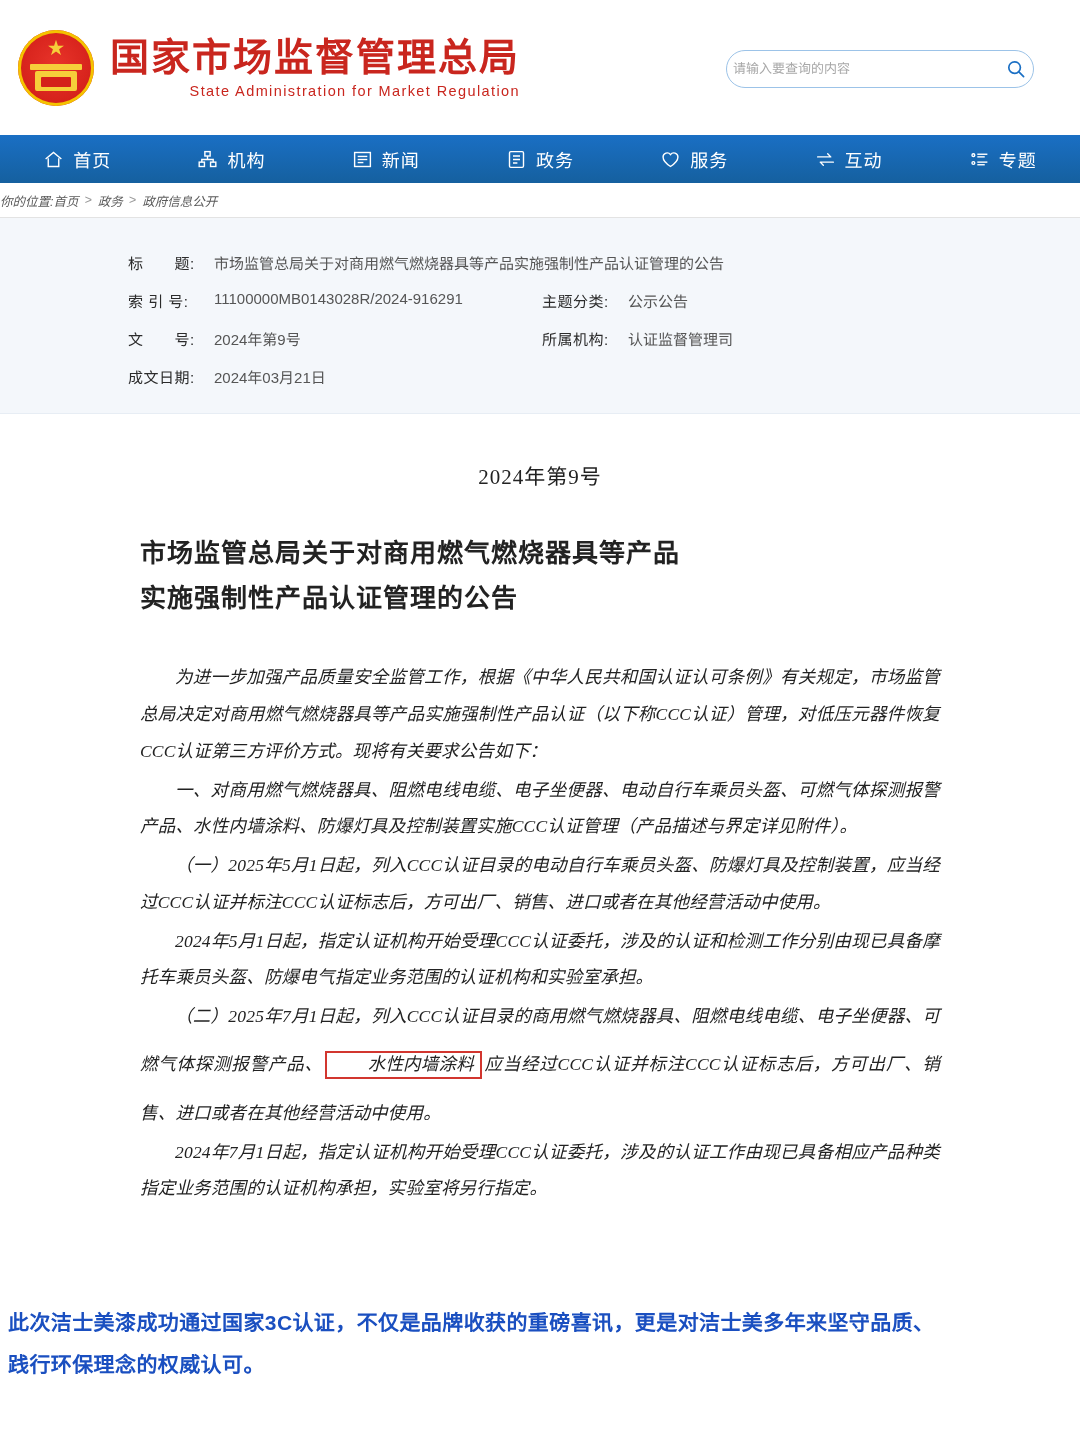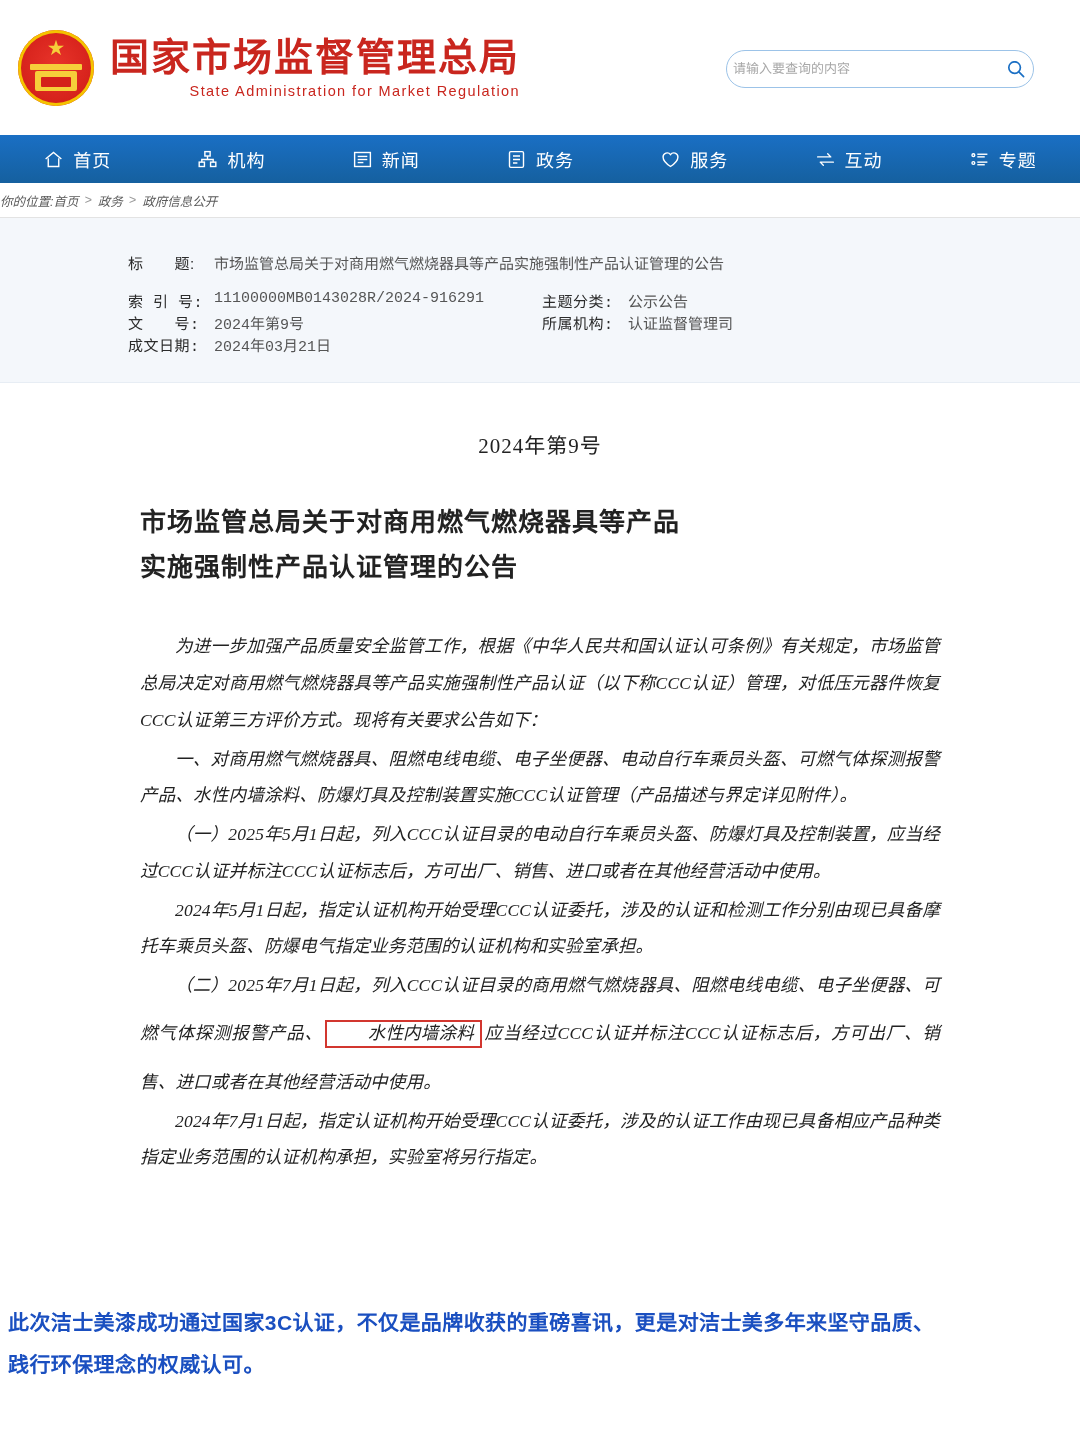--- a/index.html
+++ b/index.html
@@ -178,21 +178,21 @@
   }
   .meta-row-full {
     display: flex;
     font-size: 15px;
     color: #3d3d3d;
     margin-bottom: 17px;
   }
   .meta-grid {
     display: grid;
     grid-template-columns: 50% 50%;
-    font-family: Liberation Mono, monospace;
+    row-gap: 17px;
   }
   .meta-cell { display: flex; font-size: 15px; color: #3d3d3d; }
   .meta-label {
     color: #2b2b2b;
     width: 86px;
     flex: none;
     letter-spacing: 0.5px;
   }
   .meta-label.wide { width: 86px; }
   .meta-value { color: #555; }

